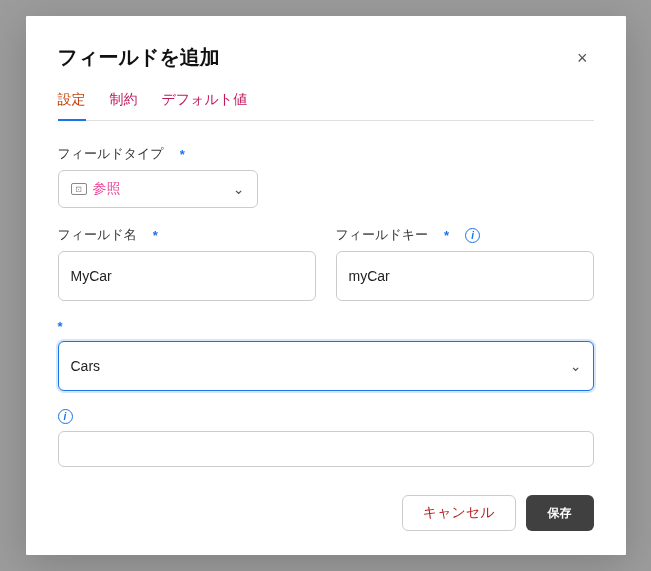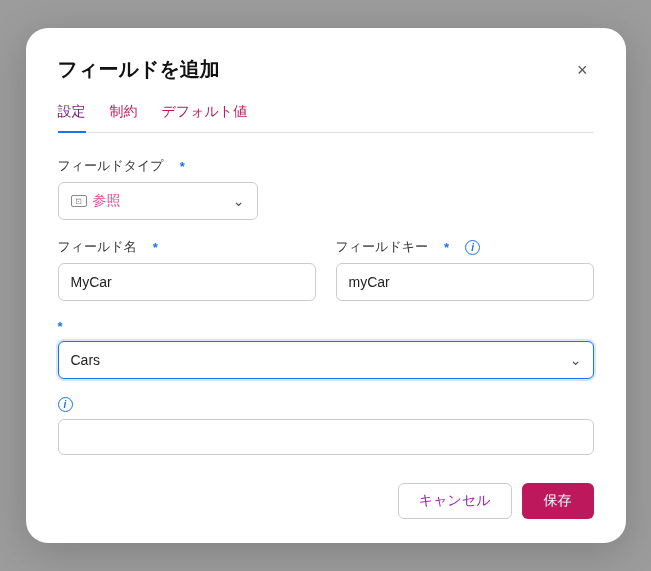--- a/index.html
+++ b/index.html
@@ -16,21 +16,21 @@
     .modal-overlay {
       width: 651px;
       height: 571px;
       display: flex;
       align-items: center;
       justify-content: center;
       background: rgba(0,0,0,0.3);
     }
     .modal {
       background: #fff;
-      border-radius: 22px;
+      border-radius: 1px;
       width: 600px;
       padding: 28px 32px 24px 32px;
       box-shadow: 0 8px 40px rgba(0,0,0,0.18);
       position: relative;
     }
     .modal-header {
       display: flex;
       align-items: center;
       justify-content: space-between;
       margin-bottom: 20px;
@@ -59,21 +59,21 @@
     }
     .tab {
       font-size: 14px;
       padding-bottom: 10px;
       cursor: pointer;
       color: #be185d;
       border-bottom: 2px solid transparent;
       margin-bottom: -1px;
     }
     .tab.active {
-      color: #701a75;
+      color: #c2410c;
       border-bottom: 2px solid #1a73e8;
       font-weight: 500;
     }
 
     .form-section {
       margin-bottom: 18px;
     }
     .field-label {
       font-size: 13px;
       color: #333;
@@ -96,21 +96,21 @@
       display: inline-flex;
       align-items: center;
       justify-content: center;
       font-style: italic;
       font-weight: 600;
       cursor: default;
     }
 
     .select-field, .text-input {
       width: 100%;
-      height: 38px;
+      height: 50px;
       border: 1px solid #ccc;
       border-radius: 6px;
       padding: 0 12px;
       font-size: 14px;
       color: #222;
       background: #fff;
       appearance: none;
       outline: none;
     }
     .select-wrapper {
@@ -169,32 +169,32 @@
       justify-content: flex-end;
       gap: 10px;
       margin-top: 28px;
     }
     .btn-cancel {
       background: #fff;
       border: 1px solid #ccc;
       border-radius: 6px;
       padding: 8px 20px;
       font-size: 14px;
-      color: #a21caf;
+      color: #b91c1c;
       cursor: pointer;
     }
     .btn-save {
-      background: #be185d;
+      background: #404040;
       border: none;
       border-radius: 6px;
       padding: 8px 22px;
-      font-size: 14px;
+      font-size: 12px;
       color: #fff;
       cursor: pointer;
-      font-weight: 400;
+      font-weight: 700;
     }
 
     .help-input {
       height: 36px;
     }
   </style>
 </head>
 <body>
 
 <div class="modal-overlay">

